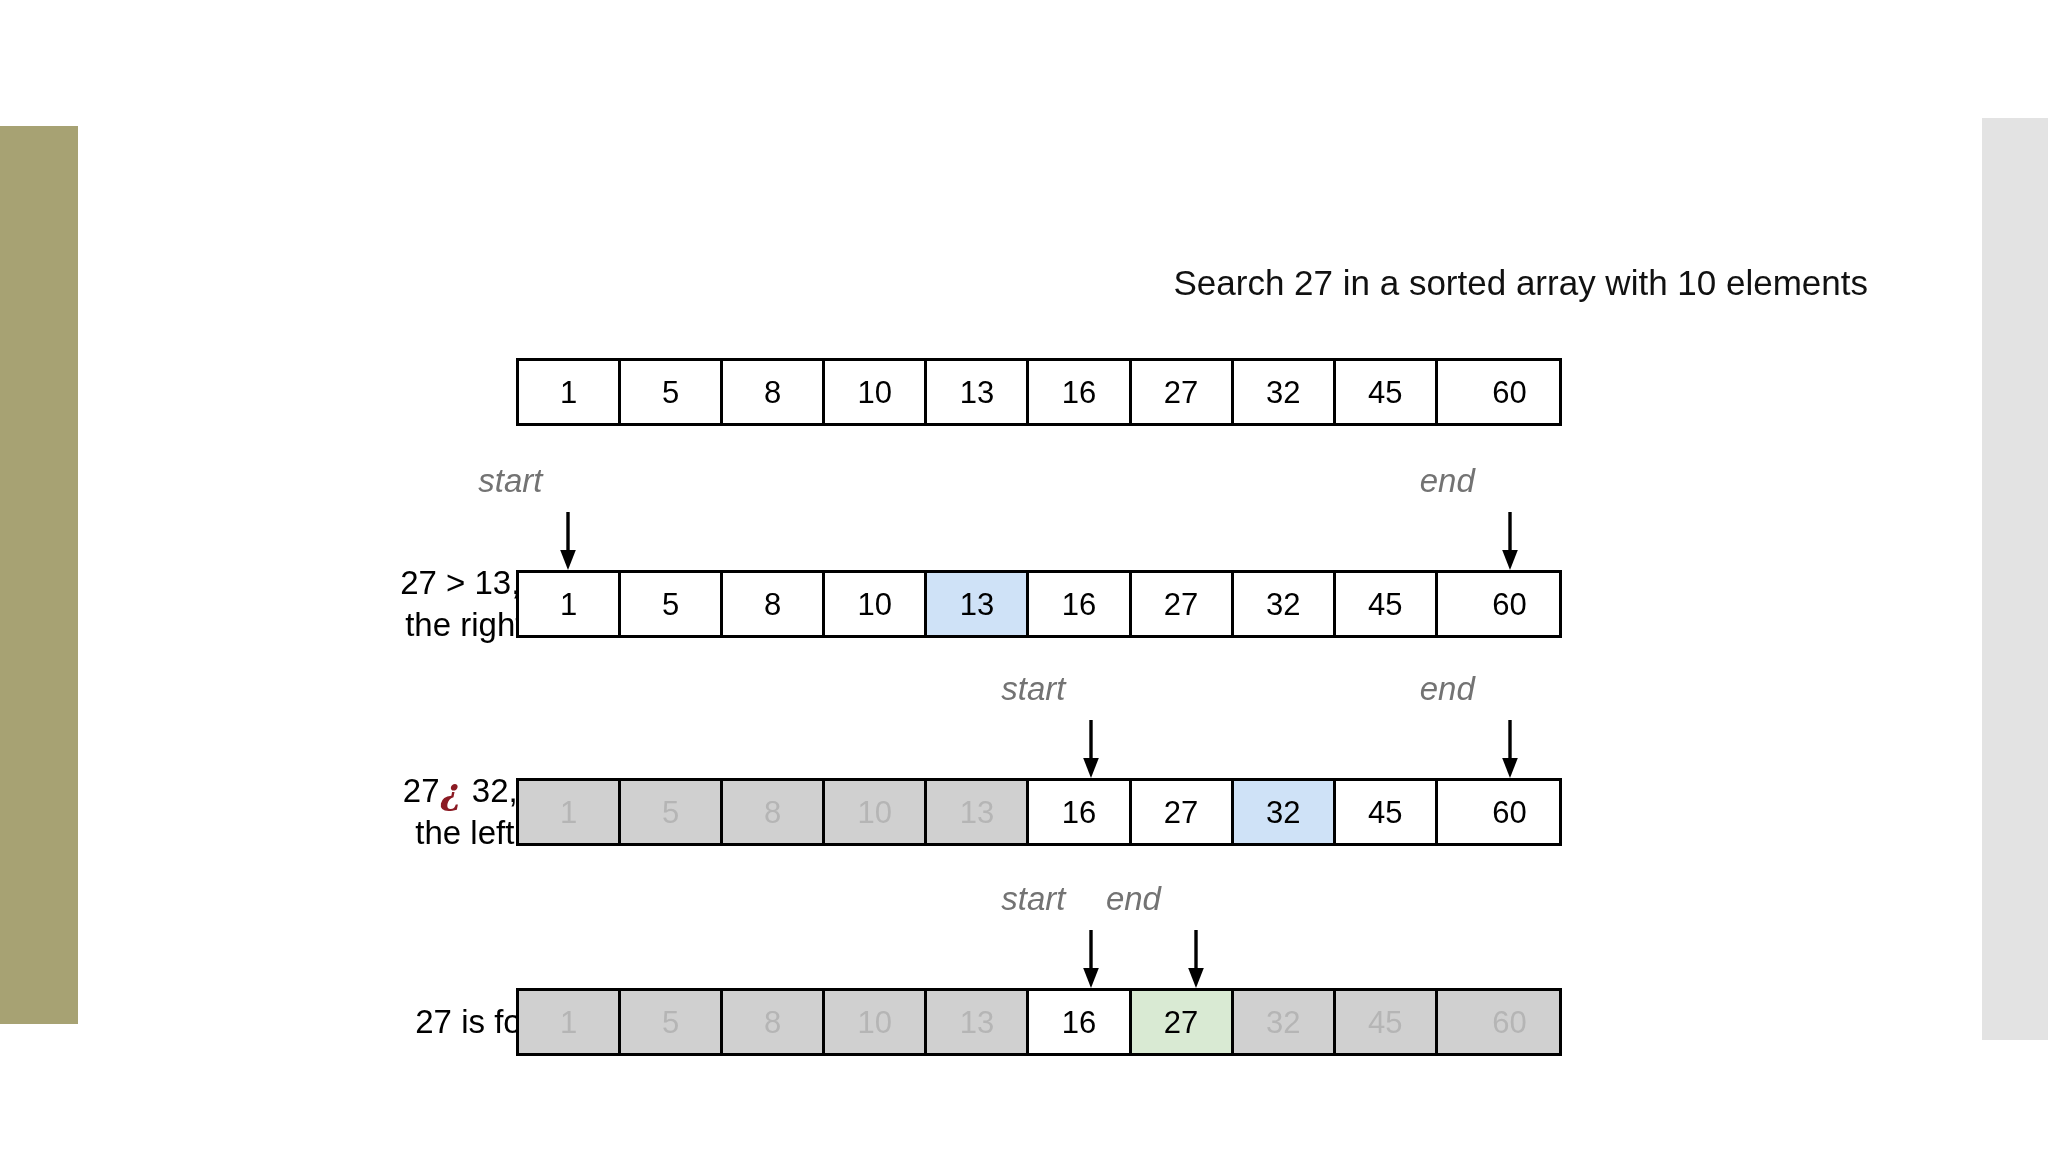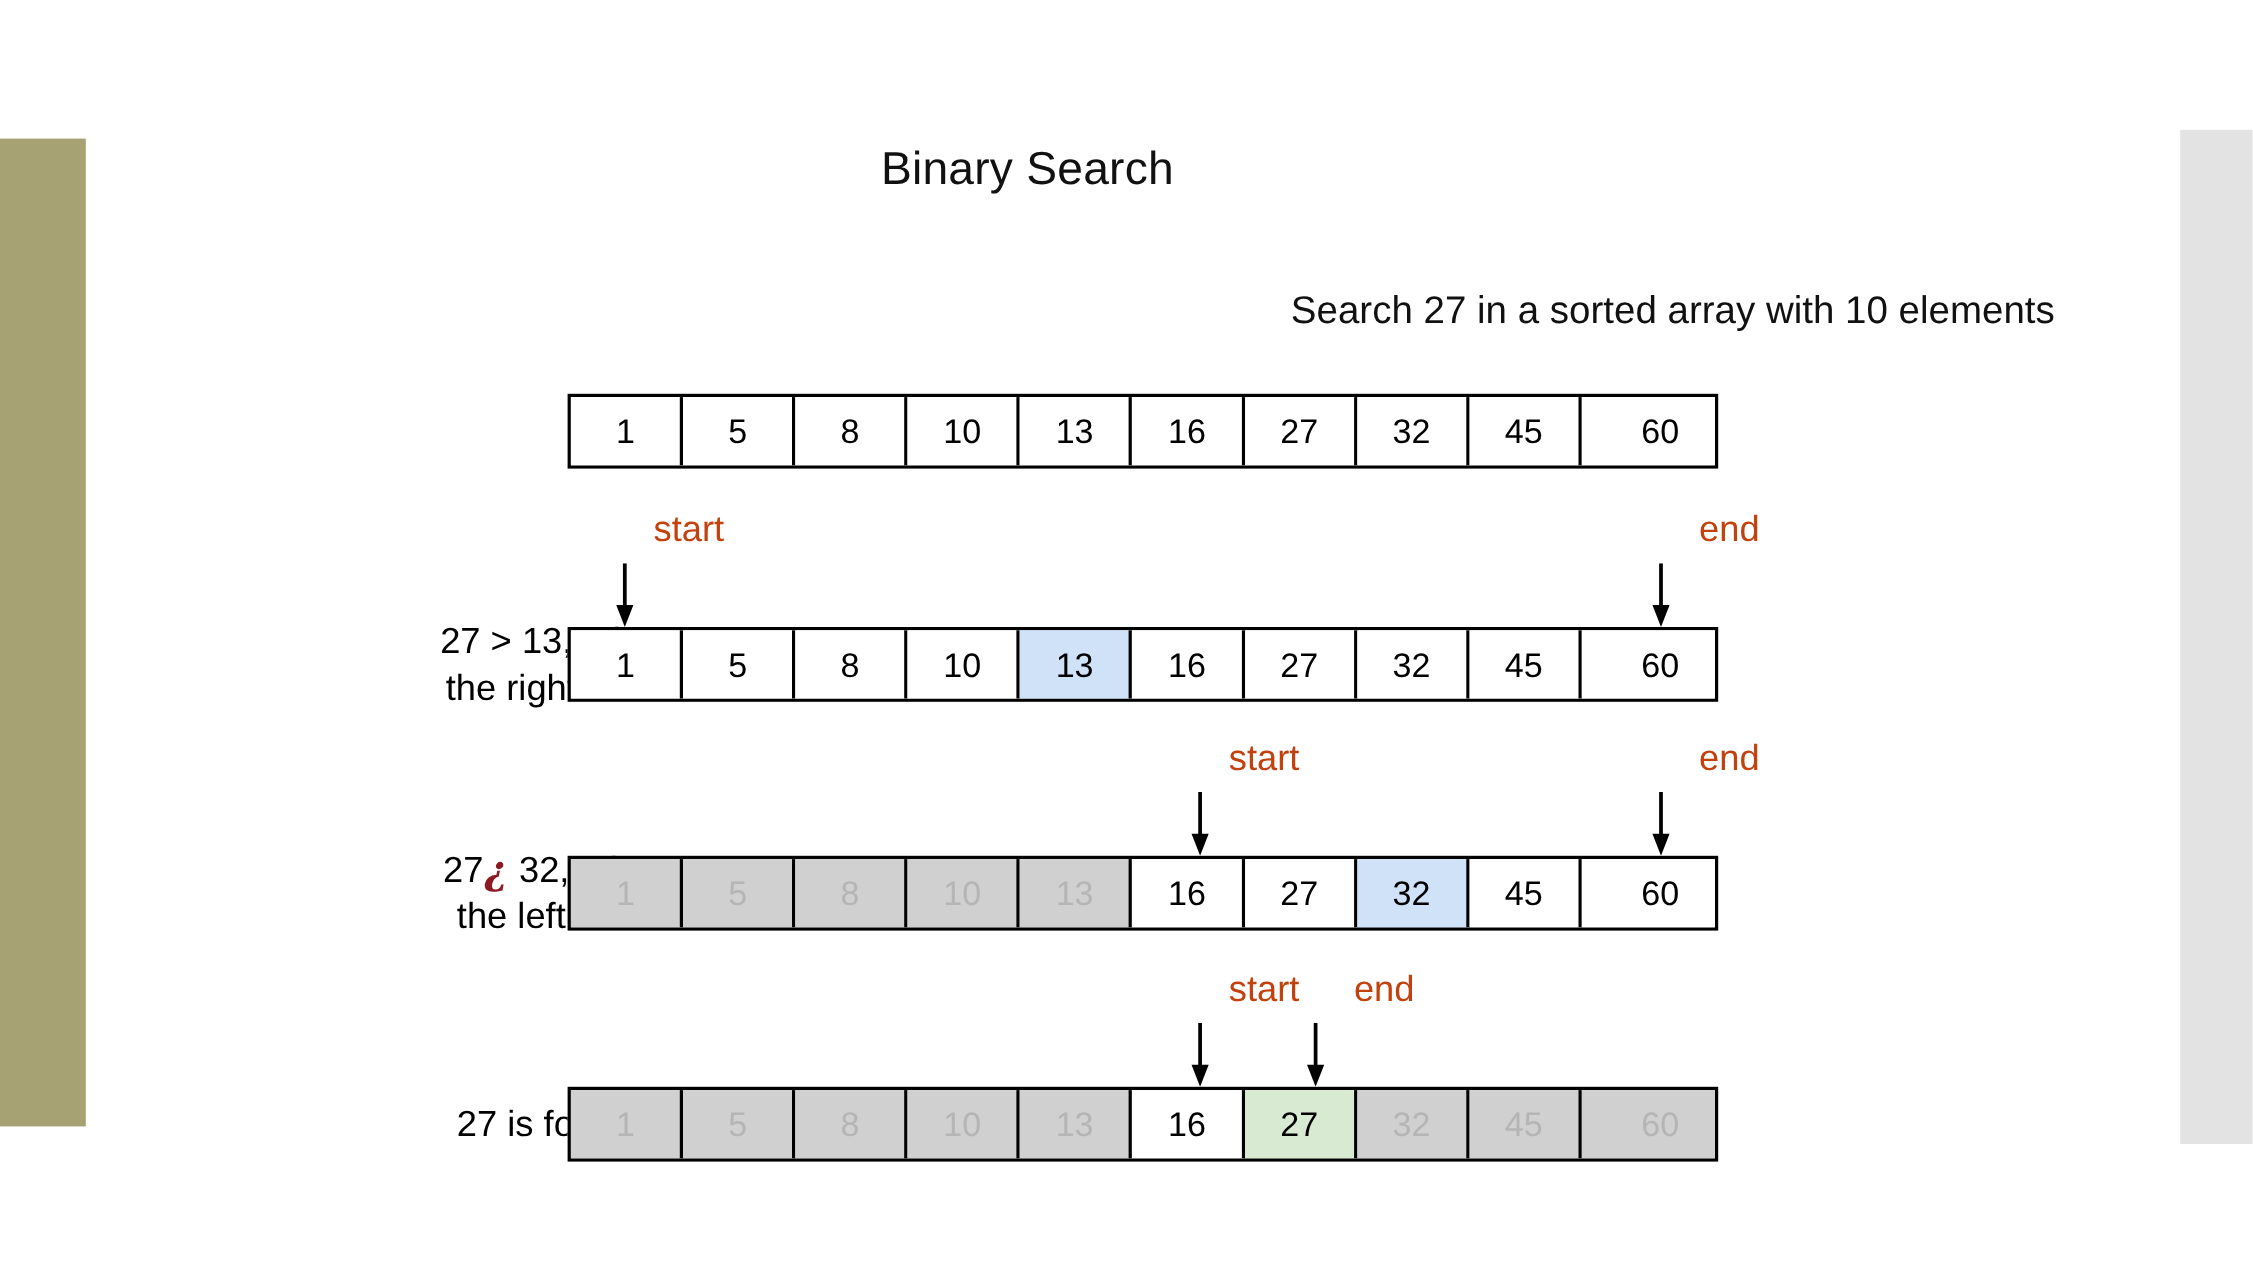--- a/index.html
+++ b/index.html
@@ -126,24 +126,25 @@
   .pointer {
     position: absolute;
     width: 0;
     height: 0;
   }
   .pointer .ptr-label {
     position: absolute;
     left: -90px;
     top: -106px;
     width: 180px;
-    text-align: right;
+    text-align: left;
     font-size: 33px;
     line-height: 1;
-    color: #c2410c;
+    color: #737373;
+    font-style: italic;
   }
   .pointer .ptr-arrow {
     position: absolute;
     left: -9px;
     top: -58px;
     width: 18px;
     height: 58px;
   }
 
   
@@ -159,21 +160,20 @@
   }
 </style>
 </head>
 <body>
 
 <div id="slide">
 
   <div class="bar-left"></div>
   <div class="bar-right"></div>
 
-  <div class="title">Binary Search</div>
   <div class="subtitle">Search 27 in a sorted array with 10 elements</div>
 
   <div id="rows-host">
       <div class="row" style="top: 358px;">
         <div class="grid" style="top: 0px; height: 68px;">
           <div class="cell">1</div>
           <div class="cell">5</div>
           <div class="cell">8</div>
           <div class="cell">10</div>
           <div class="cell">13</div>

